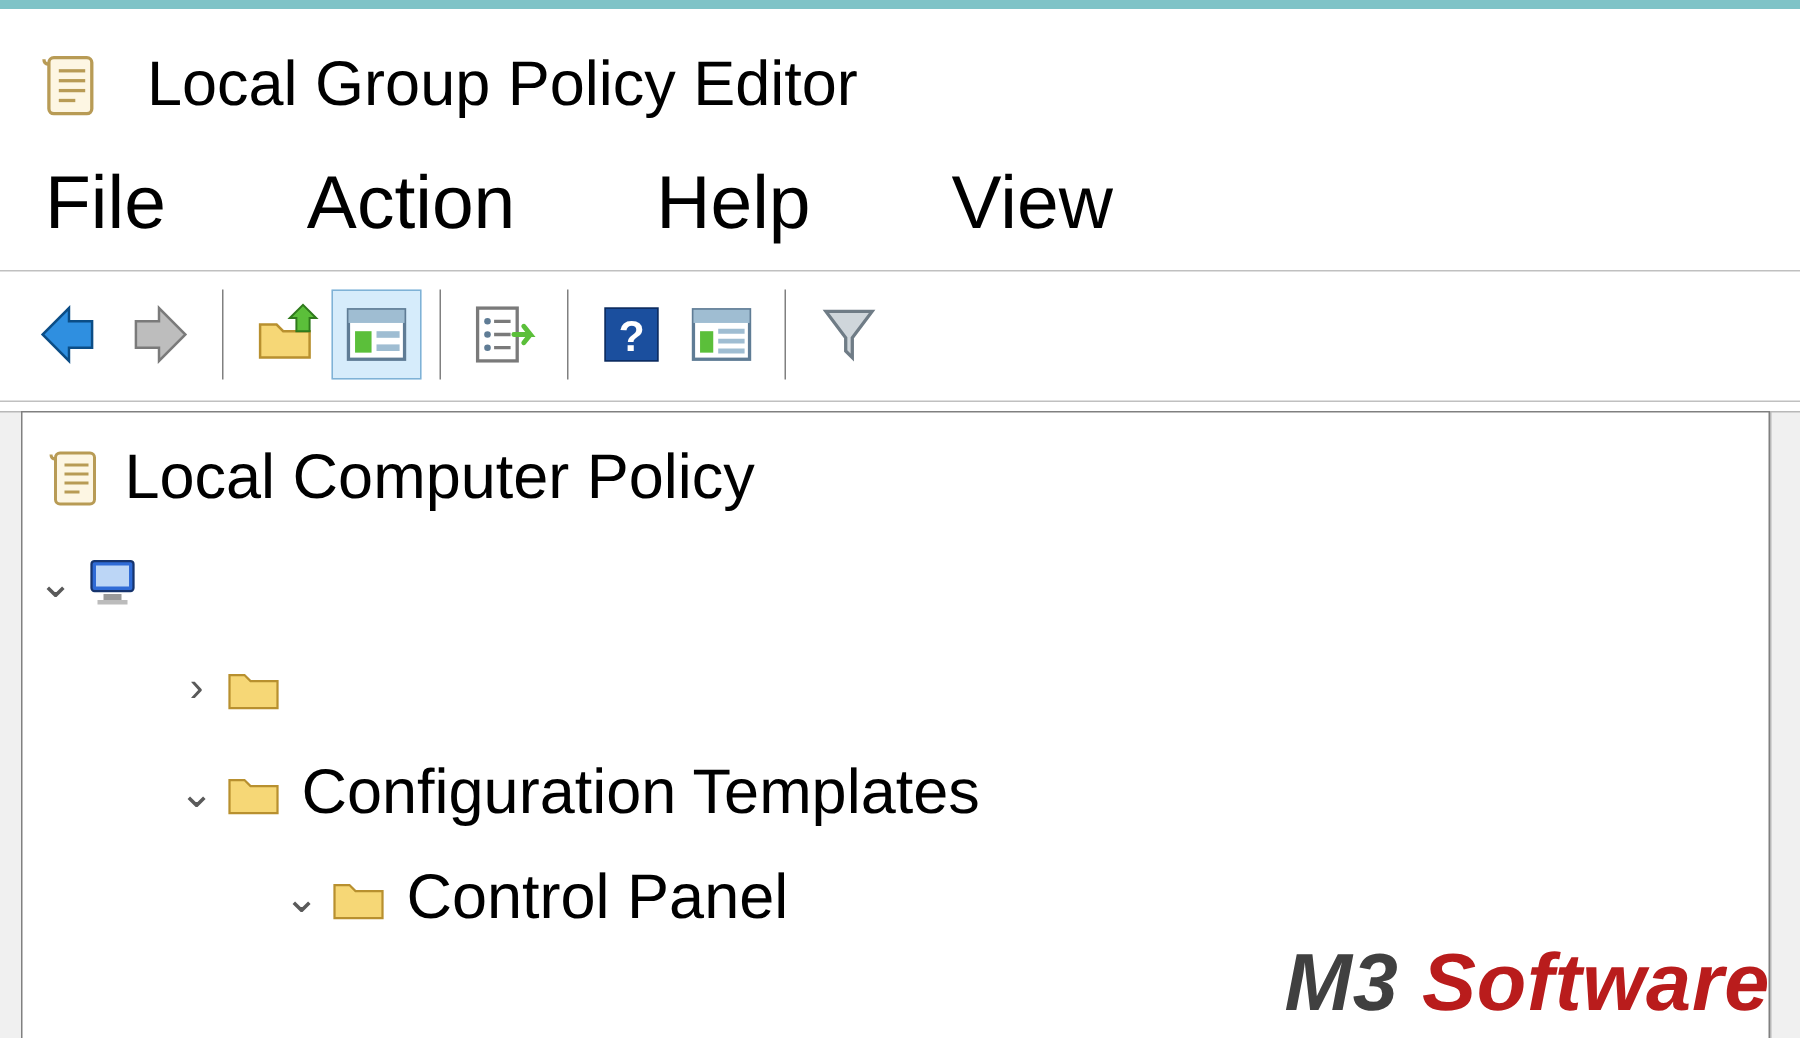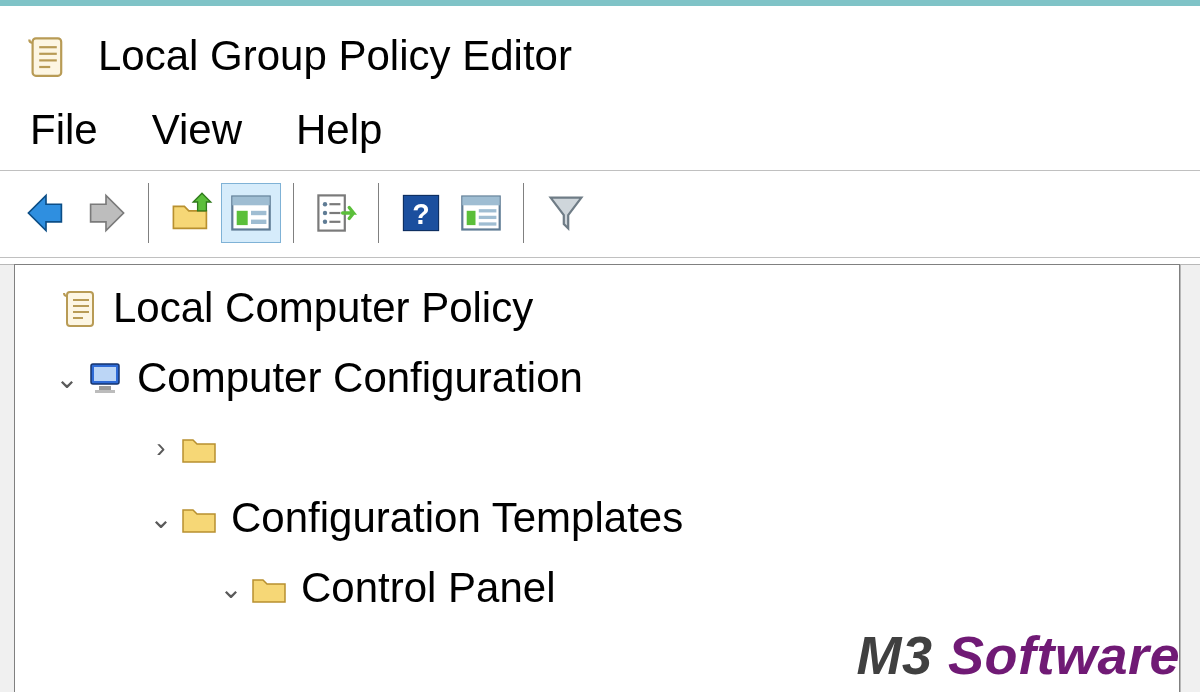--- a/index.html
+++ b/index.html
@@ -6,51 +6,51 @@
   html, body { width: 1200px; height: 692px; overflow: hidden; font-family: "Segoe UI", Arial, sans-serif; background: #ffffff; }
 
   
   .topedge { height: 6px; background: #7fc3c7; }
 
   
   .title-row { display: flex; padding: 26px 10px 22px 26px; }
   .title-text { font-size: 42px; color: #000; margin-left: 28px; }
 
   
-  .menu-bar { display: flex; align-items: center; padding: 4px 10px 16px 30px; font-size: 42px; color: #000; }
+  .menu-bar { display: flex; align-items: center; padding: 4px 10px 16px 30px; font-size: 50px; color: #000; gap: 40px; }
   .menu-item { margin-right: 54px; cursor: default; }
 
   .hsep { height: 1px; background: #c0c0c0; }
 
   
   .toolbar { display: flex; align-items: center; padding: 10px 10px 12px 16px; height: 86px; }
   .tbtn { width: 60px; height: 60px; display: flex; align-items: center; justify-content: center; margin: 0 0px; cursor: default; }
   .tbtn.selected { border: 1px solid #7fb2d6; background: #d6ecfb; }
   .vsep { width: 1px; height: 60px; background: #808080; margin: 0 12px; }
 
   
   .content-area { margin-top: 6px; display: flex; height: 100%; }
   .left-margin { width: 14px; background: #f0f0f0; border-top: 1px solid #b8b8b8; }
   .tree-panel { flex: 1; background: #ffffff; border: 1px solid #808080; padding-top: 8px; overflow: hidden; }
   .right-margin { width: 20px; background: #f0f0f0; border-top: 1px solid #b8b8b8; border-left: 1px solid #b8b8b8; }
 
-  .tree-row { display: flex; align-items: center; height: 70px; font-size: 42px; color: #000; white-space: nowrap; padding-left: 30px; }
+  .tree-row { display: flex; align-items: center; height: 70px; font-size: 42px; color: #000; white-space: nowrap; }
   .expander { width: 32px; text-align: center; font-size: 28px; color: #5a5a5a; user-select: none; }
   .node-label { margin-left: 10px; }
   .icon-slot { width: 44px; display: flex; align-items: center; justify-content: center; }
 
   
   .ind1 { width: 14px; }
   .ind2 { width: 100px; }
   .ind3 { width: 170px; }
 
   
   .watermark { position: fixed; right: 20px; bottom: 6px; font-size: 54px; font-weight: 700; font-style: italic; letter-spacing: 0.5px; pointer-events: none; }
   .watermark .m3-m { color: #404040; }
-  .watermark .m3-soft { color: #701a75; font-weight: 600; }
+  .watermark .m3-soft { color: #b91c1c; font-weight: 600; }
 
   svg { display: block; }
 </style>
 </head>
 <body>
 
 <svg width="0" height="0" style="position:absolute">
   <defs>
 
     <g id="ic-scroll">
@@ -130,22 +130,23 @@
   <span class="icon-slot">
     <svg width="44" height="44" viewBox="0 0 40 40">
         <use href="#ic-scroll"></use>
       </svg>
   </span>
   <span class="title-text">Local Group Policy Editor</span>
 </div>
 
 <div class="menu-bar">
   <span class="menu-item">File</span>
+  <span class="menu-item">Action</span>
+  <span class="menu-item">Help</span>
   <span class="menu-item">View</span>
-  <span class="menu-item">Help</span>
 </div>
 
 <div class="hsep"></div>
 
 <div class="toolbar">
   <div class="tbtn">
     <svg width="44" height="44" viewBox="0 0 40 40">
         <use href="#ic-arrow-left"></use>
       </svg>
   </div>
@@ -207,21 +208,20 @@
     </div>
 
     <div class="tree-row">
       <div style="width:6px"></div>
       <span class="expander">⌄</span>
       <span class="icon-slot">
         <svg width="40" height="40" viewBox="0 0 40 40">
             <use href="#ic-computer"></use>
           </svg>
       </span>
-      <span class="node-label">Computer Configuration</span>
     </div>
 
 
     <div class="tree-row">
       <div class="ind2"></div>
       <span class="expander">›</span>
       <span class="icon-slot">
         <svg width="40" height="40" viewBox="0 0 40 40">
             <use href="#ic-folder"></use>
           </svg>

